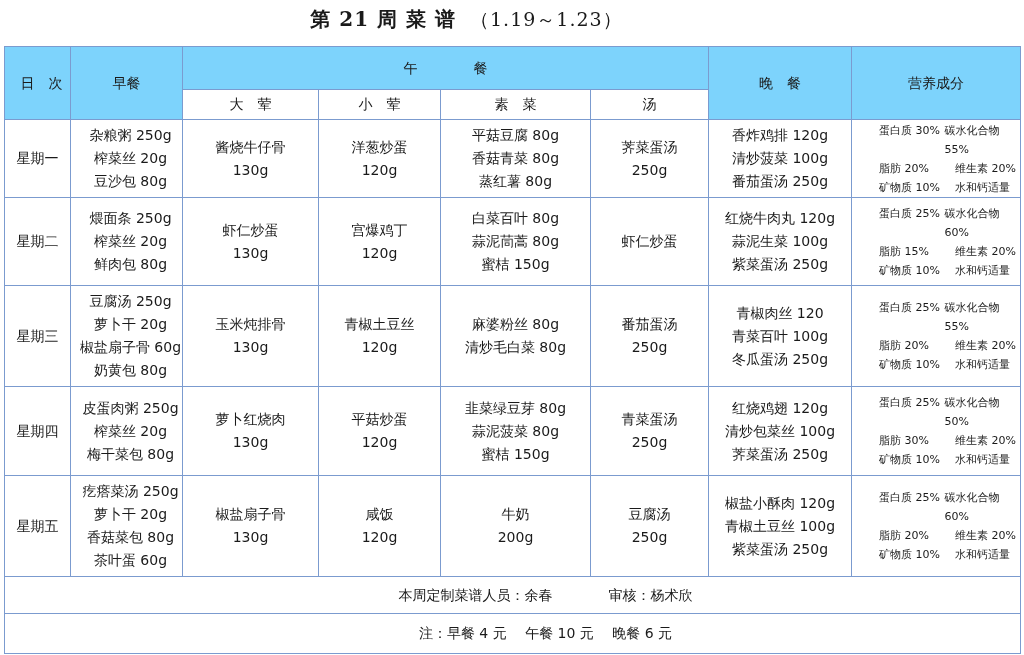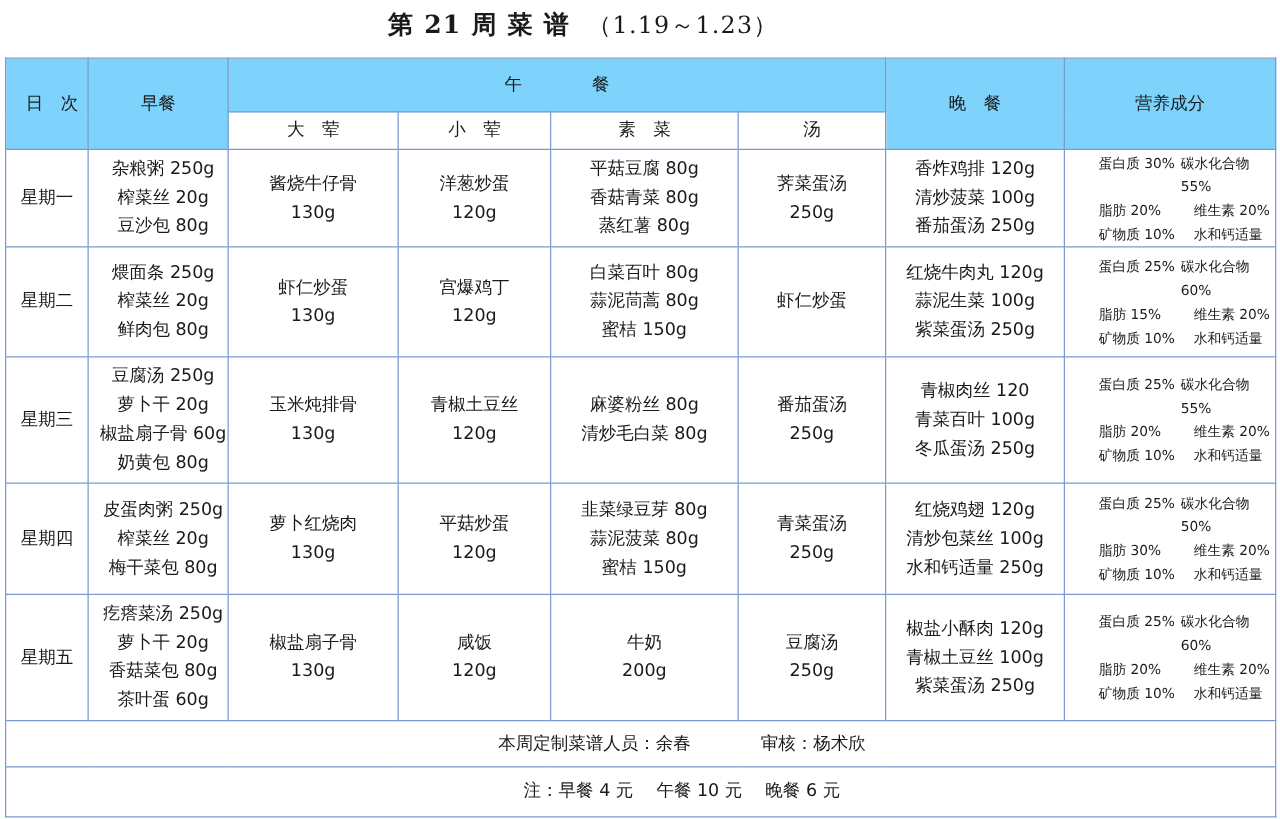--- a/index.html
+++ b/index.html
@@ -208,21 +208,21 @@
           <span class="line">蒜泥菠菜 80g</span>
           <span class="line">蜜桔 150g</span>
         </td>
         <td>
           <span class="line">青菜蛋汤</span>
           <span class="line">250g</span>
         </td>
         <td>
           <span class="line">红烧鸡翅 120g</span>
           <span class="line">清炒包菜丝 100g</span>
-          <span class="line">水和钙适量 250g</span>
+          <span class="line">荠菜蛋汤 250g</span>
         </td>
         <td class="nutri">
           <div class="nrow">
             <span class="c1">蛋白质 25%</span>
             <span class="c2">碳水化合物 50%</span>
           </div>
           <div class="nrow">
             <span class="c1">脂肪 30%</span>
             <span class="c2">维生素 20%</span>
           </div>

